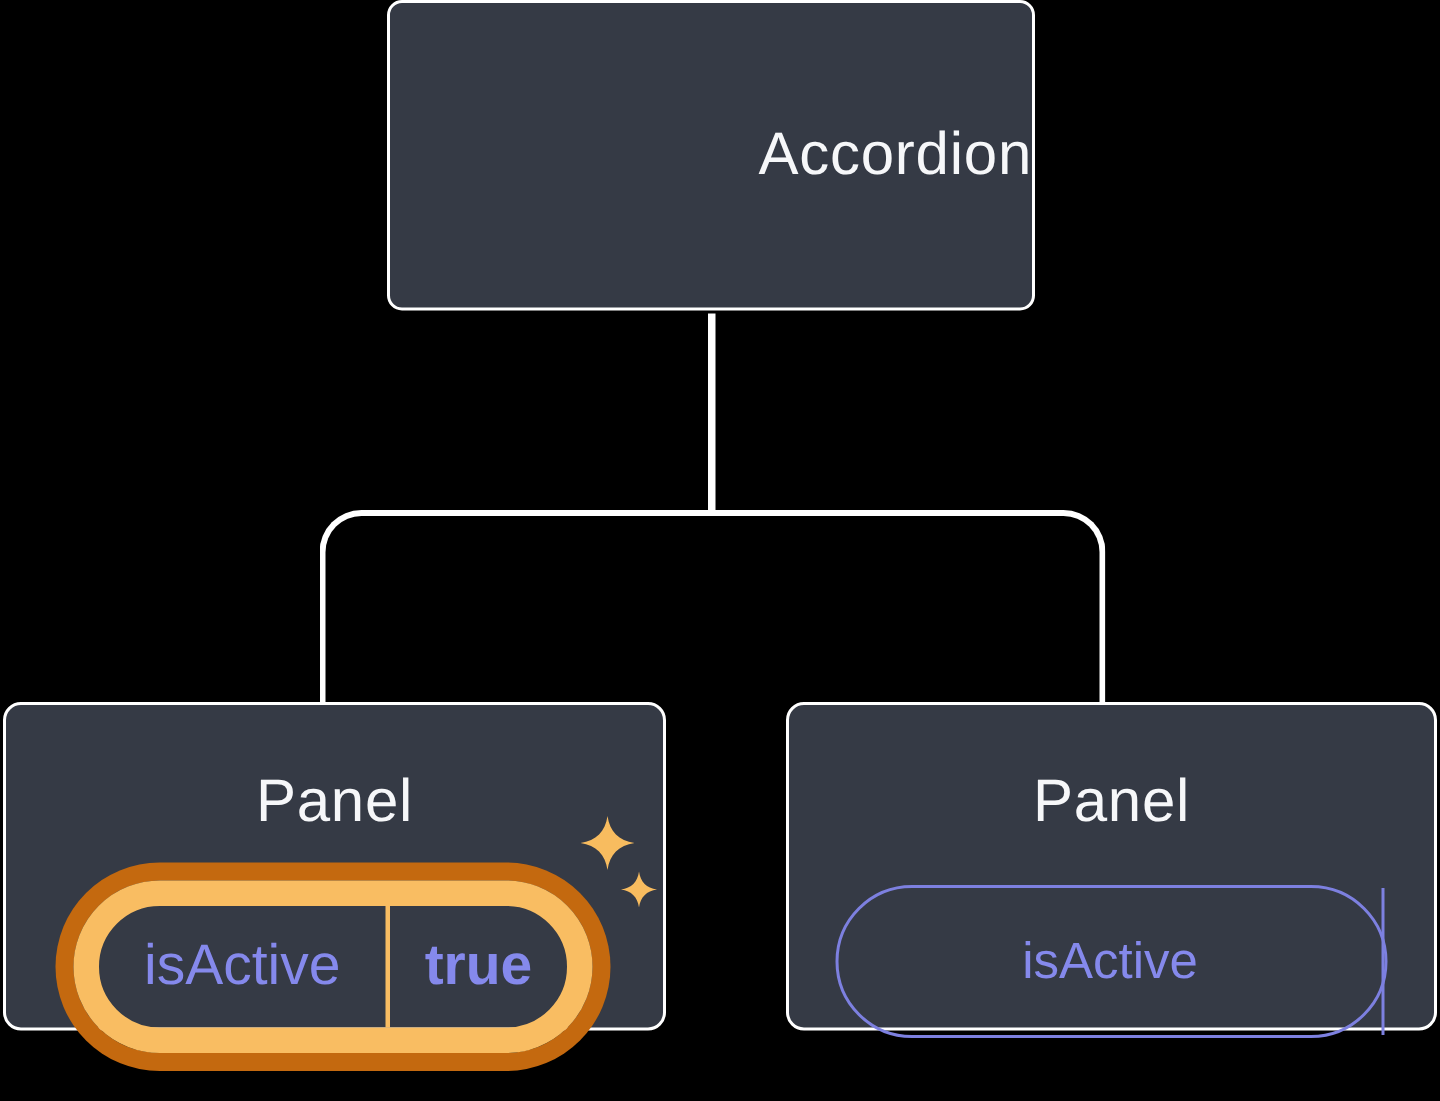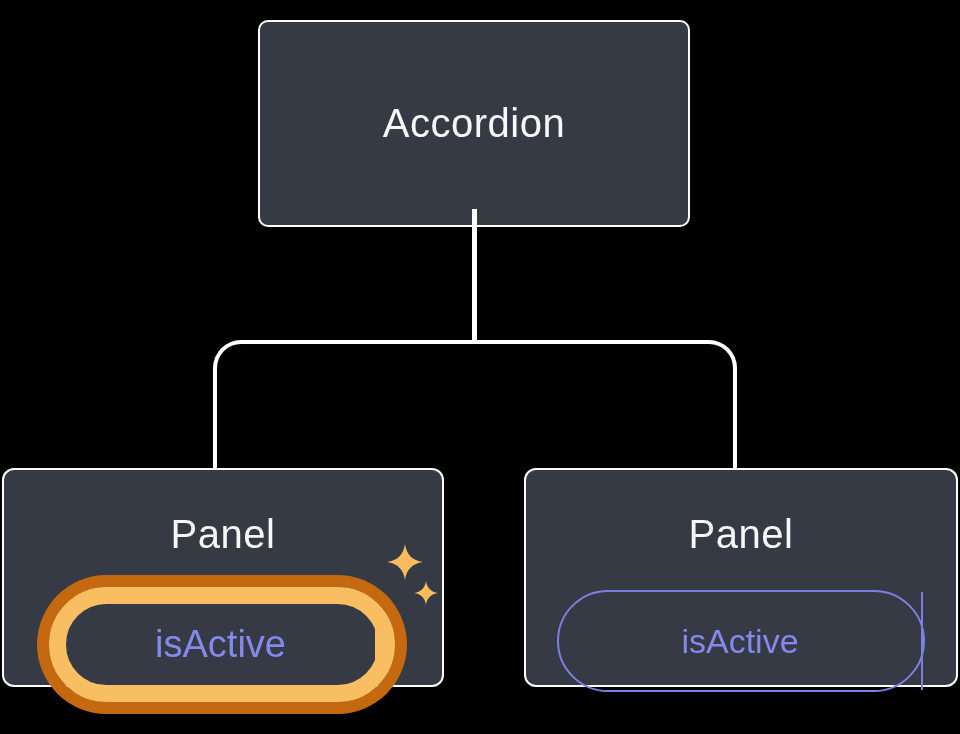--- a/index.html
+++ b/index.html
@@ -21,23 +21,23 @@
     background:var(--bg);
     overflow:hidden;
     font-family:"Liberation Sans", sans-serif;
   }
   .node{
     position:absolute;
     background:var(--node-fill);
     border:2px solid var(--node-border);
   }
   .node-root{
-    left:258px;top:20px;width:432px;height:207px;
+    left:258px;top:0;width:432px;height:207px;
     border-radius:10px;
-    display:flex;align-items:center;justify-content:center;
+    display:flex;align-items:center;justify-content:flex-end;
   }
   .node-title{
     color:var(--white-text);
     font-size:40px;font-weight:500;letter-spacing:0.5px;
   }
   
   .stem{
     position:absolute;
     left:472px;top:209px;width:5px;height:135px;
     background:var(--line);
@@ -107,20 +107,21 @@
 
   <div class="stem"></div>
   <div class="branch"></div>
 
   <div class="node panel panel-left">
     <span class="node-title">Panel</span>
 
     <div class="pill pill-highlight">
       <div class="cell cell-name-l">isActive</div>
       <div class="divider-gold"></div>
+      <div class="cell cell-value-l">true</div>
     </div>
 
     <svg class="sparkles" viewBox="0 0 52 62" xmlns="http://www.w3.org/2000/svg">
       <path fill="#f8bc5f" d="M18 0 C19.5 10.5, 25.5 16.5, 36 18 C25.5 19.5, 19.5 25.5, 18 36 C16.5 25.5, 10.5 19.5, 0 18 C10.5 16.5, 16.5 10.5, 18 0 Z"></path>
       <path fill="#f8bc5f" transform="translate(27,37) scale(0.667)" d="M18 0 C19.5 10.5, 25.5 16.5, 36 18 C25.5 19.5, 19.5 25.5, 18 36 C16.5 25.5, 10.5 19.5, 0 18 C10.5 16.5, 16.5 10.5, 18 0 Z"></path>
     </svg>
   </div>
 
   <div class="node panel panel-right">
     <span class="node-title">Panel</span>

